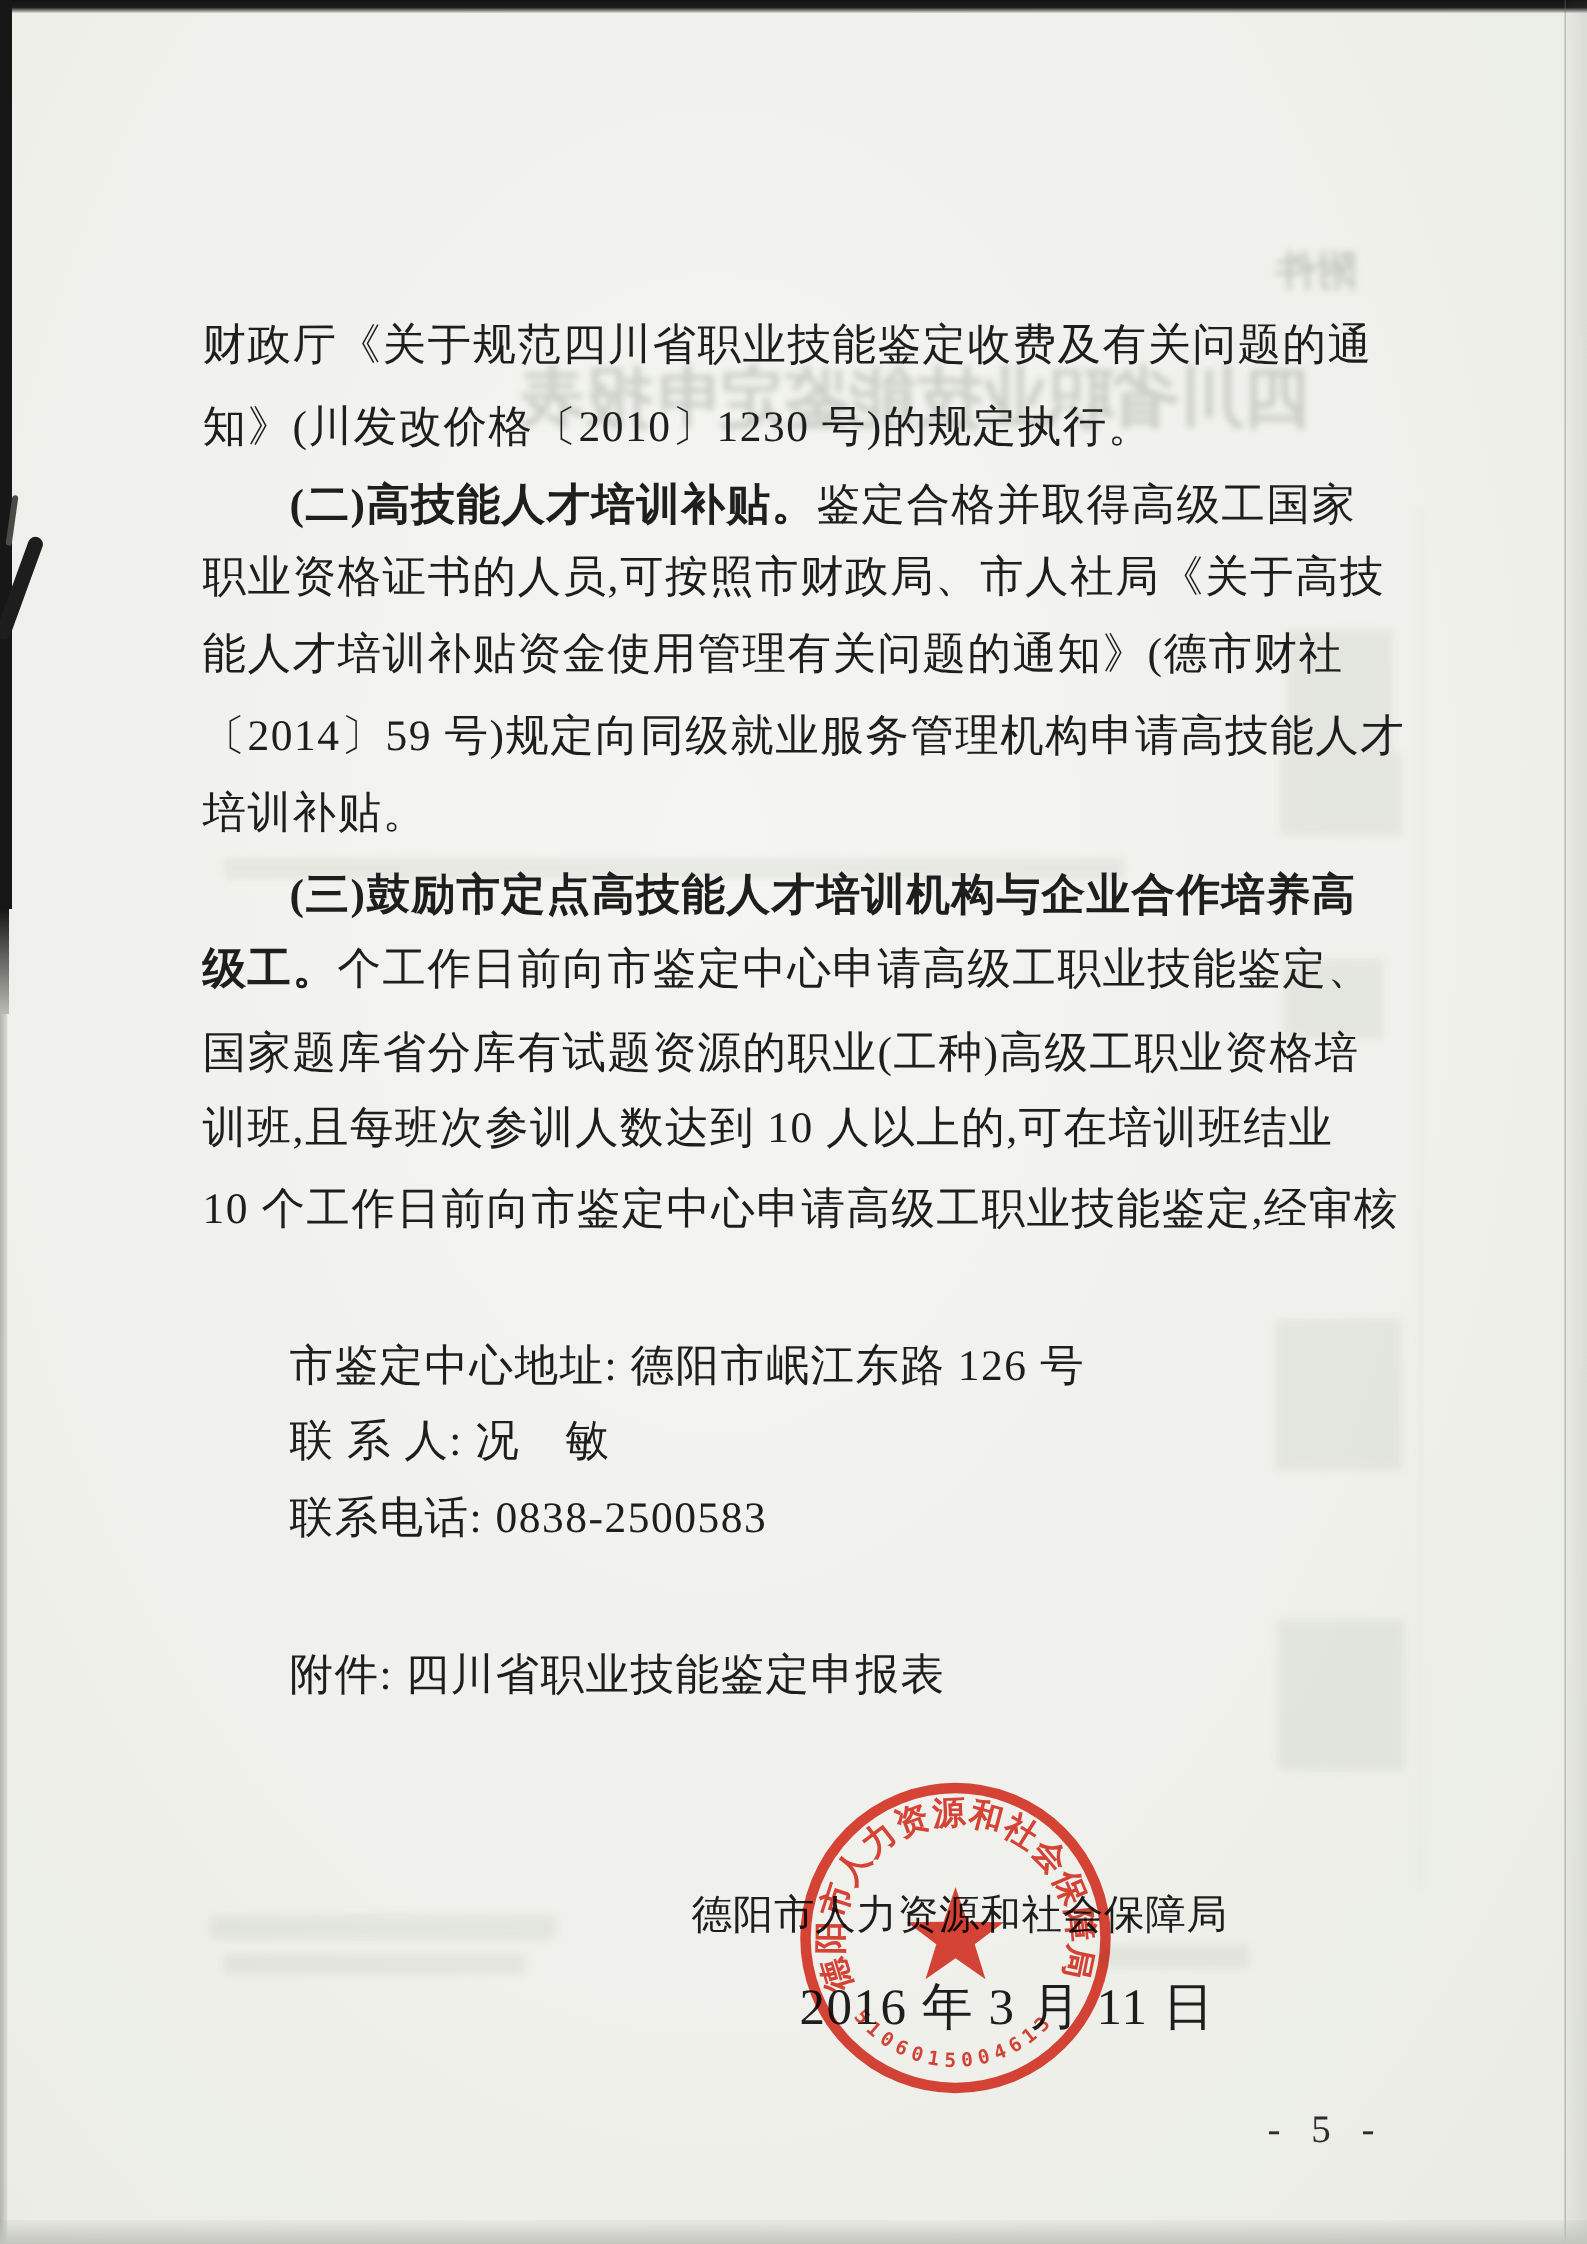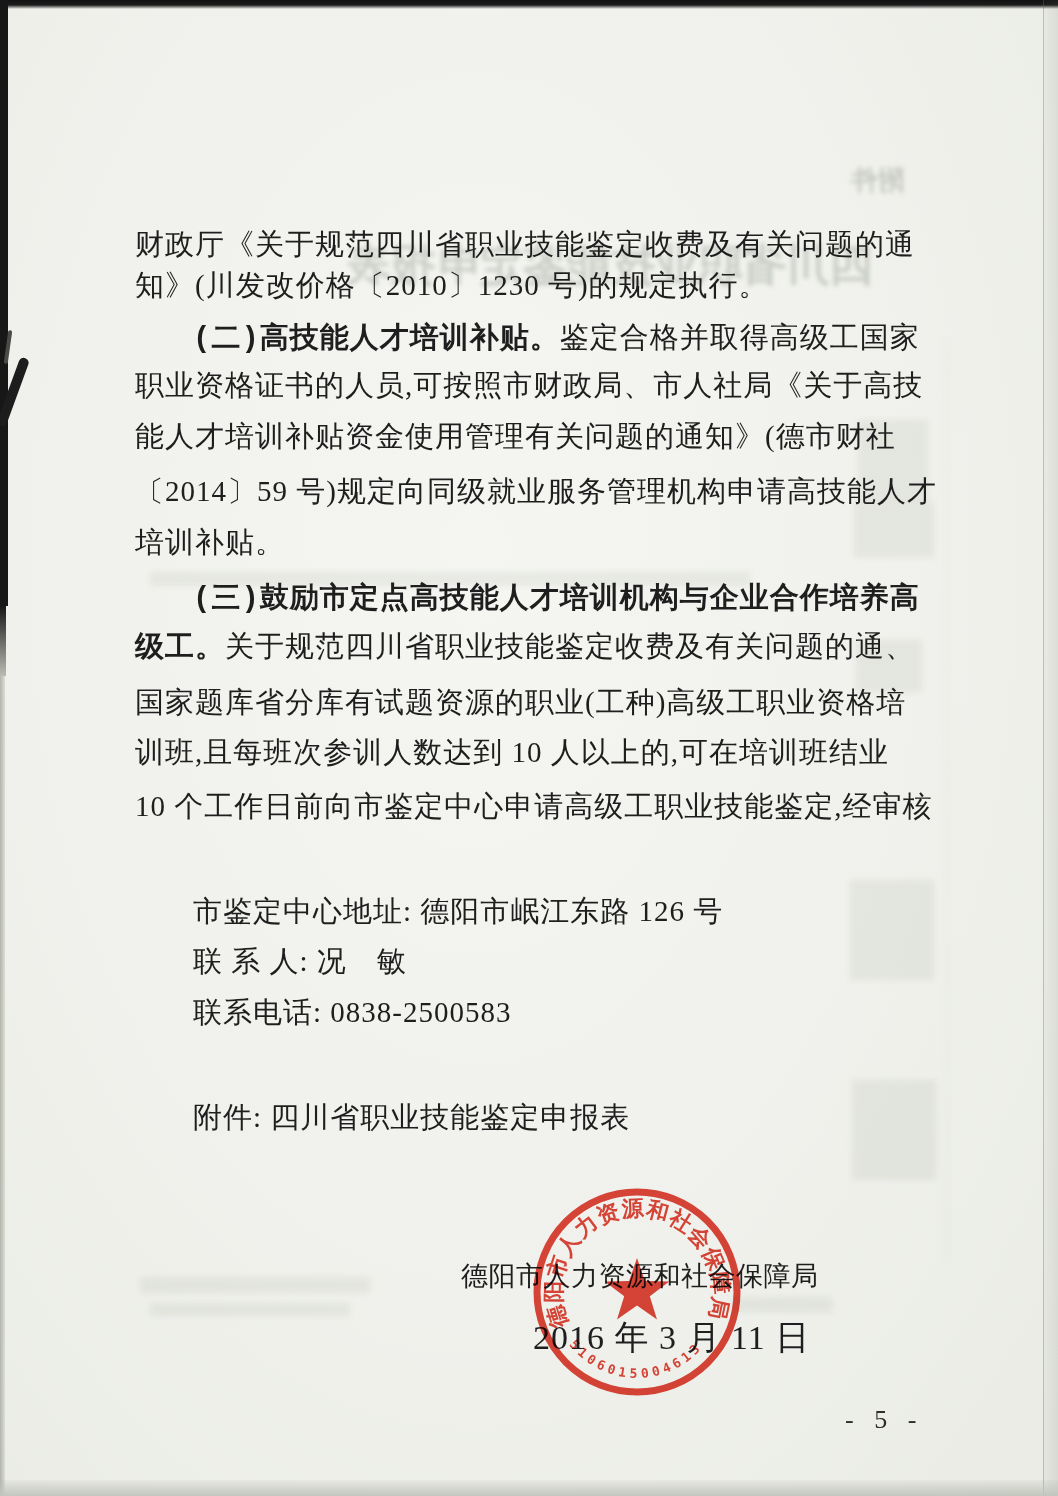--- a/index.html
+++ b/index.html
@@ -36,21 +36,21 @@
     font-size:44px; font-weight:700; font-family:"Liberation Sans","DejaVu Sans",sans-serif;
     color:rgba(125,135,120,.33); }
   .ghost-fujian { left:850px; top:162px; font-size:27px; font-weight:700;
     font-family:"Liberation Sans","DejaVu Sans",sans-serif; color:rgba(125,135,120,.38); }
   .gb { position:absolute; background:rgba(118,128,110,.10); filter:blur(3px); }
 
   
   .line { position:absolute; left:135px; font-size:29px; line-height:34px;
     letter-spacing:1px; color:#1e1e1e; white-space:nowrap; }
   .indent { left:193px; }
-  .b { font-family:Liberation Mono, monospace; font-weight:700; }
+  .b { font-family:Liberation Serif, serif; font-weight:700; }
 
   .sig { position:absolute; left:461px; top:1258px; font-size:27px; color:#1e1e1e;
     letter-spacing:0.5px; white-space:nowrap; }
   .date { position:absolute; left:533px; top:1315px; font-size:34px; color:#1e1e1e;
     letter-spacing:1px; white-space:nowrap; }
   .pagenum { position:absolute; left:845px; top:1405px; font-size:26px; color:#2d2d2d;
     letter-spacing:7px; white-space:nowrap; }
 
   
   .seal { position:absolute; left:527px; top:1182px; width:220px; height:220px;
@@ -71,29 +71,29 @@
   <div class="gb" style="left:858px;top:420px;width:70px;height:82px;"></div>
   <div class="gb" style="left:854px;top:502px;width:80px;height:55px;"></div>
   <div class="gb" style="left:856px;top:640px;width:66px;height:52px;"></div>
   <div class="gb" style="left:850px;top:880px;width:84px;height:100px;"></div>
   <div class="gb" style="left:852px;top:1080px;width:84px;height:100px;"></div>
   <div class="gb" style="left:946px;top:340px;width:2px;height:920px;background:rgba(118,128,110,.07);"></div>
   <div class="gb" style="left:140px;top:1277px;width:230px;height:16px;"></div>
   <div class="gb" style="left:150px;top:1303px;width:200px;height:13px;"></div>
   <div class="gb" style="left:732px;top:1297px;width:100px;height:15px;"></div>
 
-  <div class="line" style="top:227px"><span>财政厅《关于规范四川省职业技能鉴定收费及有关问题的通</span></div>
+  <div class="line" style="top:213px"><span>财政厅《关于规范四川省职业技能鉴定收费及有关问题的通</span></div>
   <div class="line" style="top:268px"><span>知》(川发改价格〔2010〕1230 号)的规定执行。</span></div>
   <div class="line indent" style="top:320px"><span class="b">(二)高技能人才培训补贴。</span><span>鉴定合格并取得高级工国家</span></div>
   <div class="line" style="top:368px"><span>职业资格证书的人员,可按照市财政局、市人社局《关于高技</span></div>
   <div class="line" style="top:419px"><span>能人才培训补贴资金使用管理有关问题的通知》(德市财社</span></div>
   <div class="line" style="top:474px"><span>〔2014〕59 号)规定向同级就业服务管理机构申请高技能人才</span></div>
   <div class="line" style="top:525px"><span>培训补贴。</span></div>
   <div class="line indent" style="top:580px"><span class="b">(三)鼓励市定点高技能人才培训机构与企业合作培养高</span></div>
-  <div class="line" style="top:629px"><span class="b">级工。</span><span>关于规范四川省职业技能鉴定收费及有关问题的通、</span></div>
+  <div class="line" style="top:629px"><span class="b">级工。</span><span>个工作日前向市鉴定中心申请高级工职业技能鉴定、</span></div>
   <div class="line" style="top:685px"><span>国家题库省分库有试题资源的职业(工种)高级工职业资格培</span></div>
   <div class="line" style="top:735px"><span>训班,且每班次参训人数达到 10 人以上的,可在培训班结业</span></div>
   <div class="line" style="top:789px"><span>10 个工作日前向市鉴定中心申请高级工职业技能鉴定,经审核</span></div>
   <div class="line indent" style="top:894px"><span>市鉴定中心地址: 德阳市岷江东路 126 号</span></div>
   <div class="line indent" style="top:944px"><span>联 系 人: 况　敏</span></div>
   <div class="line indent" style="top:995px"><span>联系电话: 0838-2500583</span></div>
   <div class="line indent" style="top:1100px"><span>附件: 四川省职业技能鉴定申报表</span></div>
 
   <div class="sig">德阳市人力资源和社会保障局</div>
   <div class="date">2016 年 3 月 11 日</div>

